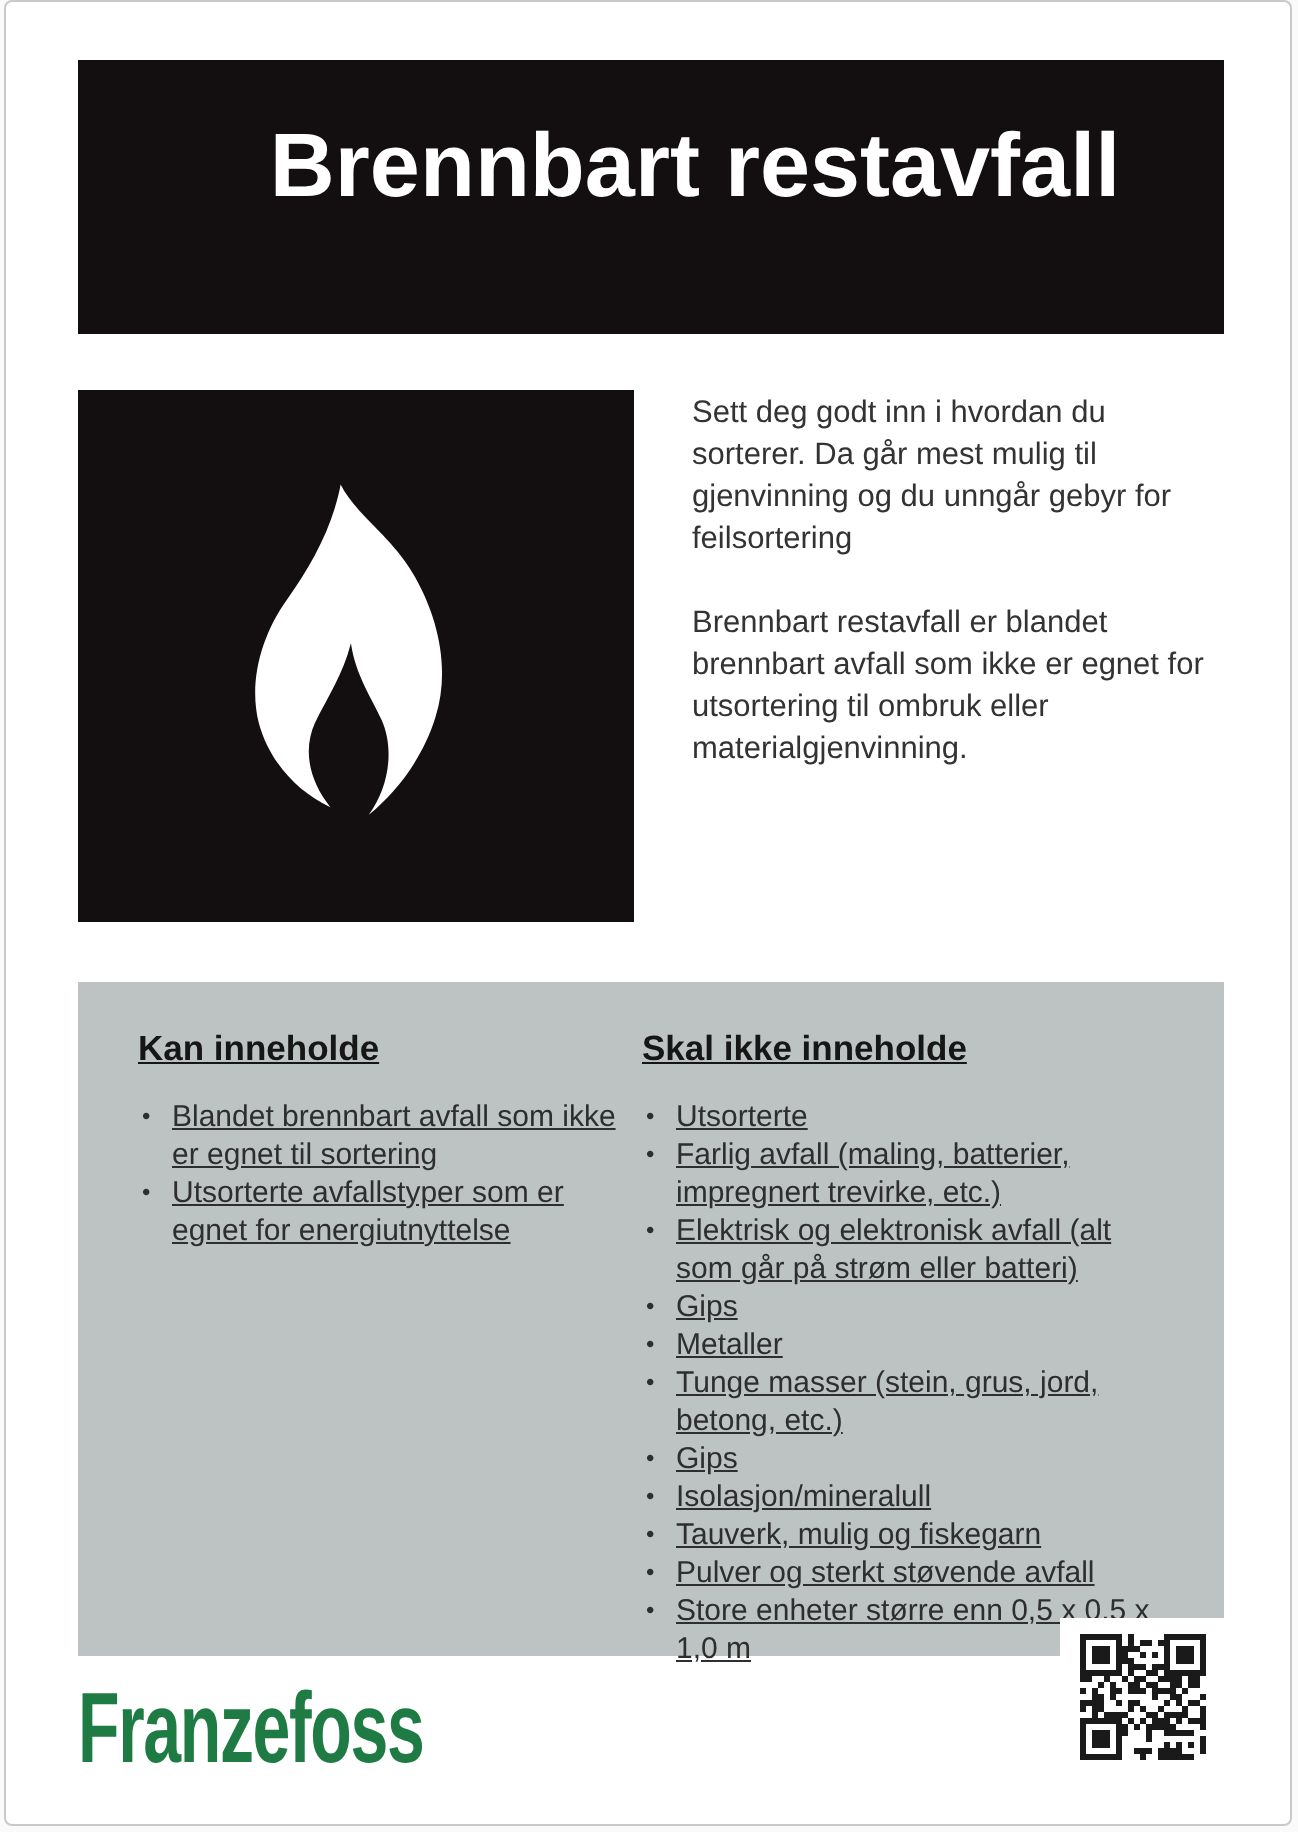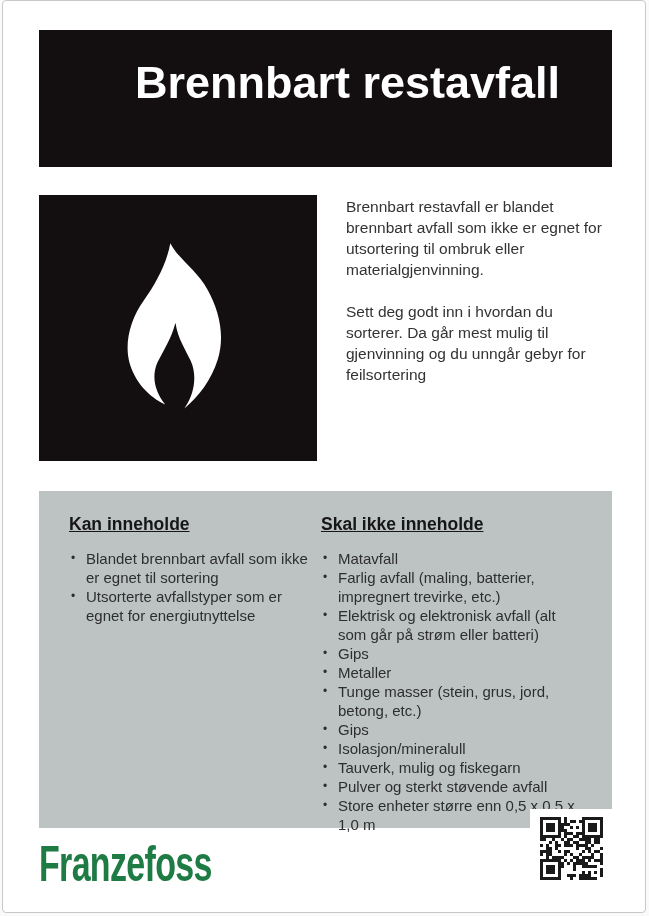--- a/index.html
+++ b/index.html
@@ -38,21 +38,21 @@
     position:absolute; left:36px; top:490px; width:573px; height:337px;
     background:#bdc3c3; display:flex;
   }
   .panel-col { padding-top:23px; }
   .panel-col.left  { margin-left:30px; width:252px; }
   .panel-col.right { width:262px; }
   .panel-heading { font-size:17.5px; font-weight:700; color:#161616; line-height:20px;text-decoration:underline; }
   .panel ul { list-style:none; margin-top:15px; font-size:15px; line-height:19px; color:#2e2e2e; }
   .panel li { display:flex; }
   .panel .bullet { width:17px; flex:0 0 17px; font-size:12px; line-height:19px; text-align:left; padding-left:2px; }
-  .panel .item-text { flex:1; }
+  .panel .item-text { flex:1;text-decoration:underline; }
 
   
   .brand {
     position:absolute; left:36px; top:836px;
     font-size:50px; line-height:54px; font-weight:700; letter-spacing:-1px;
     color:#1e7b43; transform:scaleX(0.68); transform-origin:left center; white-space:nowrap;
   }
   .qr-box {
     position:absolute; left:527px; top:808px; width:82px; height:84px;
     background:#ffffff; display:flex; align-items:flex-start; justify-content:center; padding-top:8px;
@@ -80,22 +80,22 @@
             C 45 75, 39 84, 34 94
             C 29 105, 32 117, 40 127
             C 27 121, 16 109, 12 94
             C 8 78, 13 60, 23 46
             C 33 32, 41 17, 44 1 Z"></path>
         </svg>
       </span>
     </div>
 
     <div class="intro">
+      <p>Sett deg godt inn i hvordan du sorterer. Da går mest mulig til gjenvinning og du unngår gebyr for feilsortering</p>
       <p>Brennbart restavfall er blandet brennbart avfall som ikke er egnet for utsortering til ombruk eller materialgjenvinning.</p>
-      <p>Sett deg godt inn i hvordan du sorterer. Da går mest mulig til gjenvinning og du unngår gebyr for feilsortering</p>
     </div>
 
     <div class="panel">
       <div class="panel-col left">
         <div class="panel-heading">Kan inneholde</div>
         <ul>
             <li>
               <span class="bullet">•</span>
               <span class="item-text">Blandet brennbart avfall som ikke er egnet til sortering</span>
             </li>
@@ -103,21 +103,21 @@
               <span class="bullet">•</span>
               <span class="item-text">Utsorterte avfallstyper som er egnet for energiutnyttelse</span>
             </li>
           </ul>
       </div>
       <div class="panel-col right">
         <div class="panel-heading">Skal ikke inneholde</div>
         <ul>
             <li>
               <span class="bullet">•</span>
-              <span class="item-text">Matavfall</span>
+              <span class="item-text">Utsorterte</span>
             </li>
             <li>
               <span class="bullet">•</span>
               <span class="item-text">Farlig avfall (maling, batterier, impregnert trevirke, etc.)</span>
             </li>
             <li>
               <span class="bullet">•</span>
               <span class="item-text">Elektrisk og elektronisk avfall (alt som går på strøm eller batteri)</span>
             </li>
             <li>

